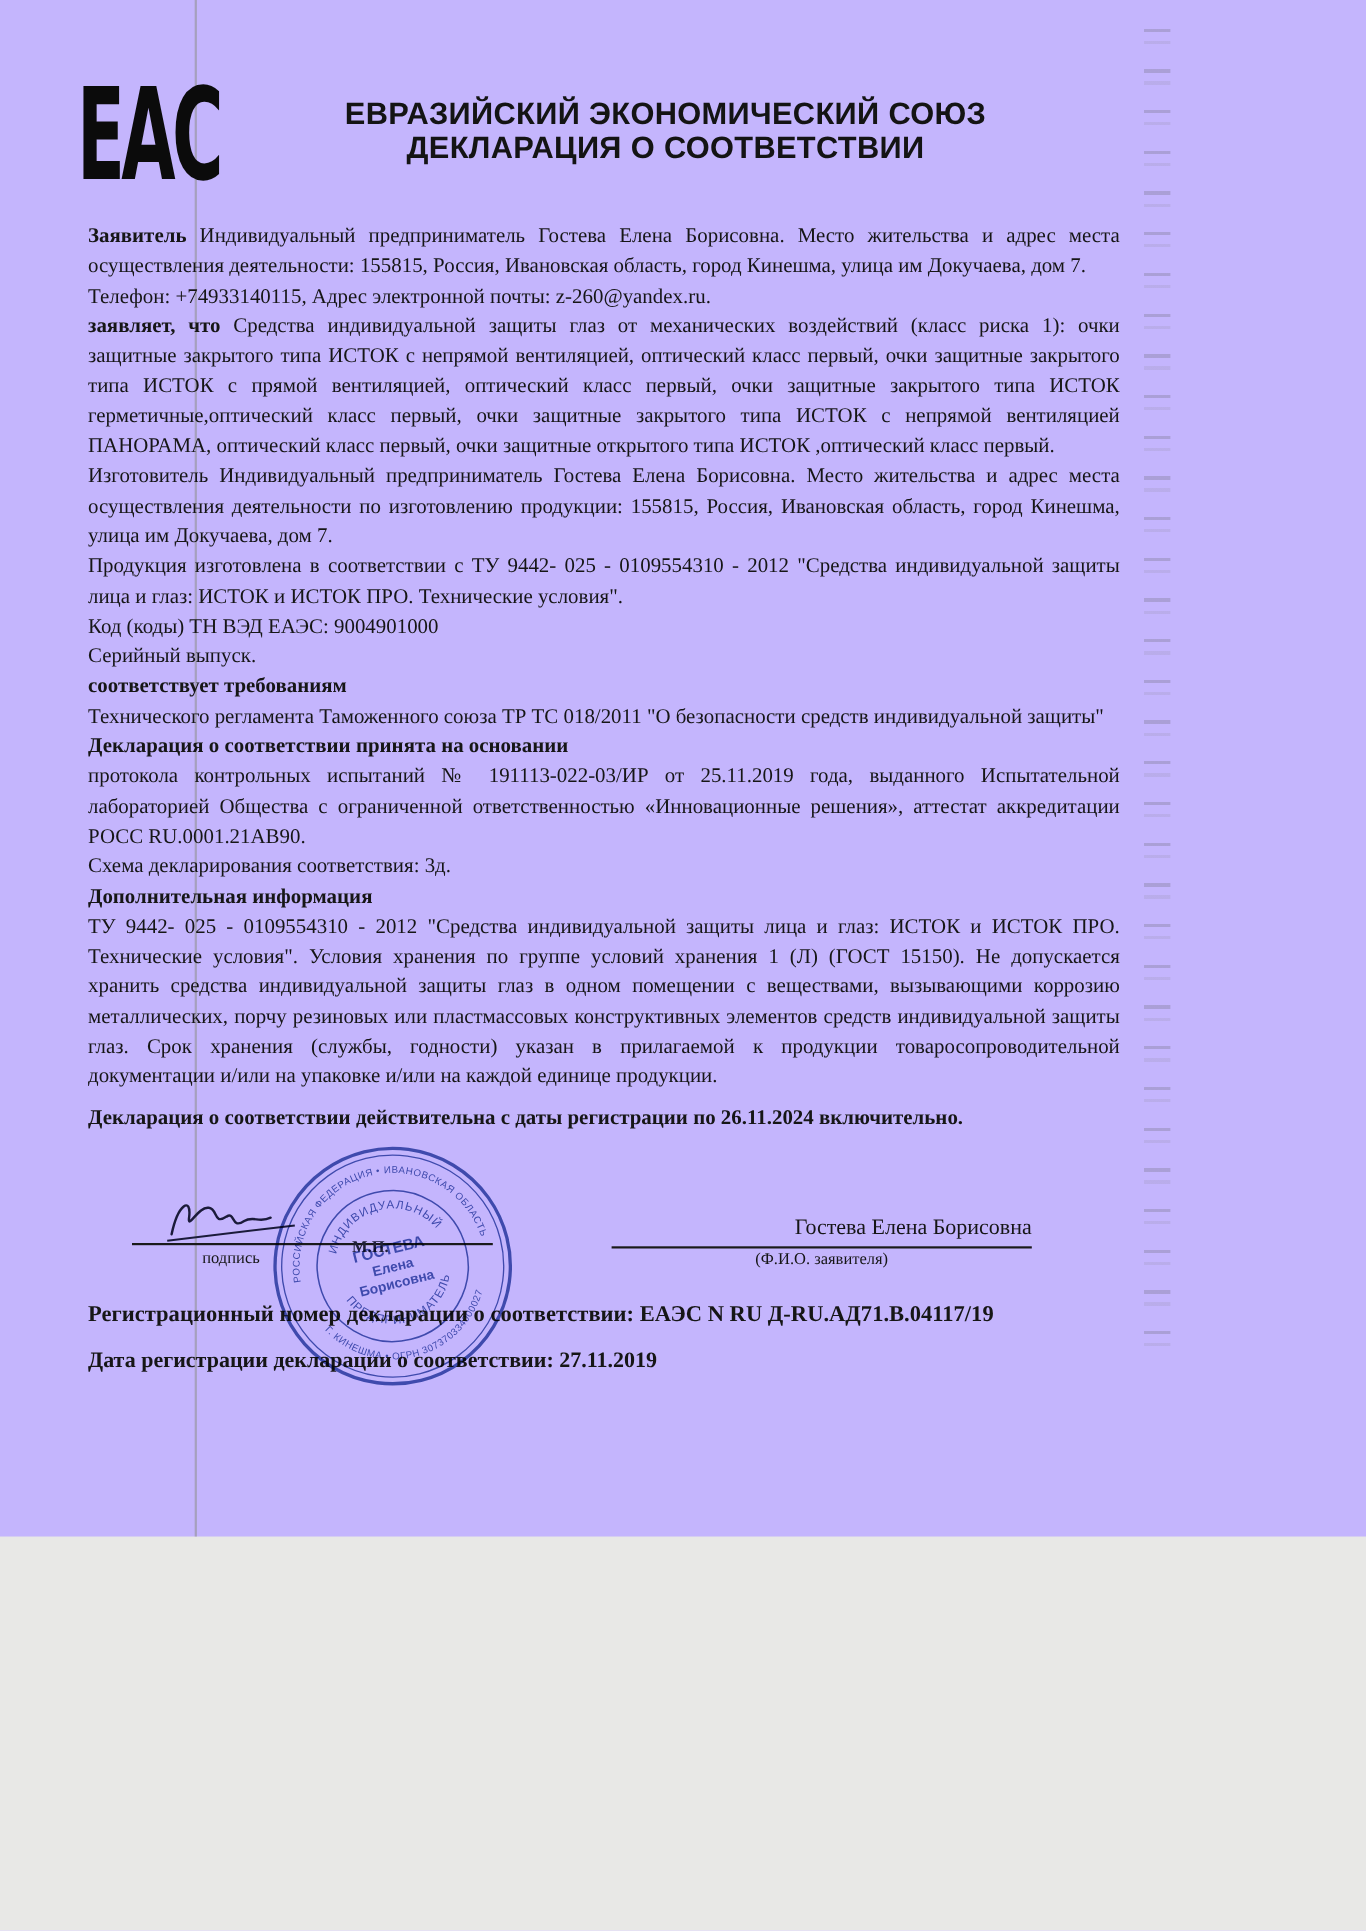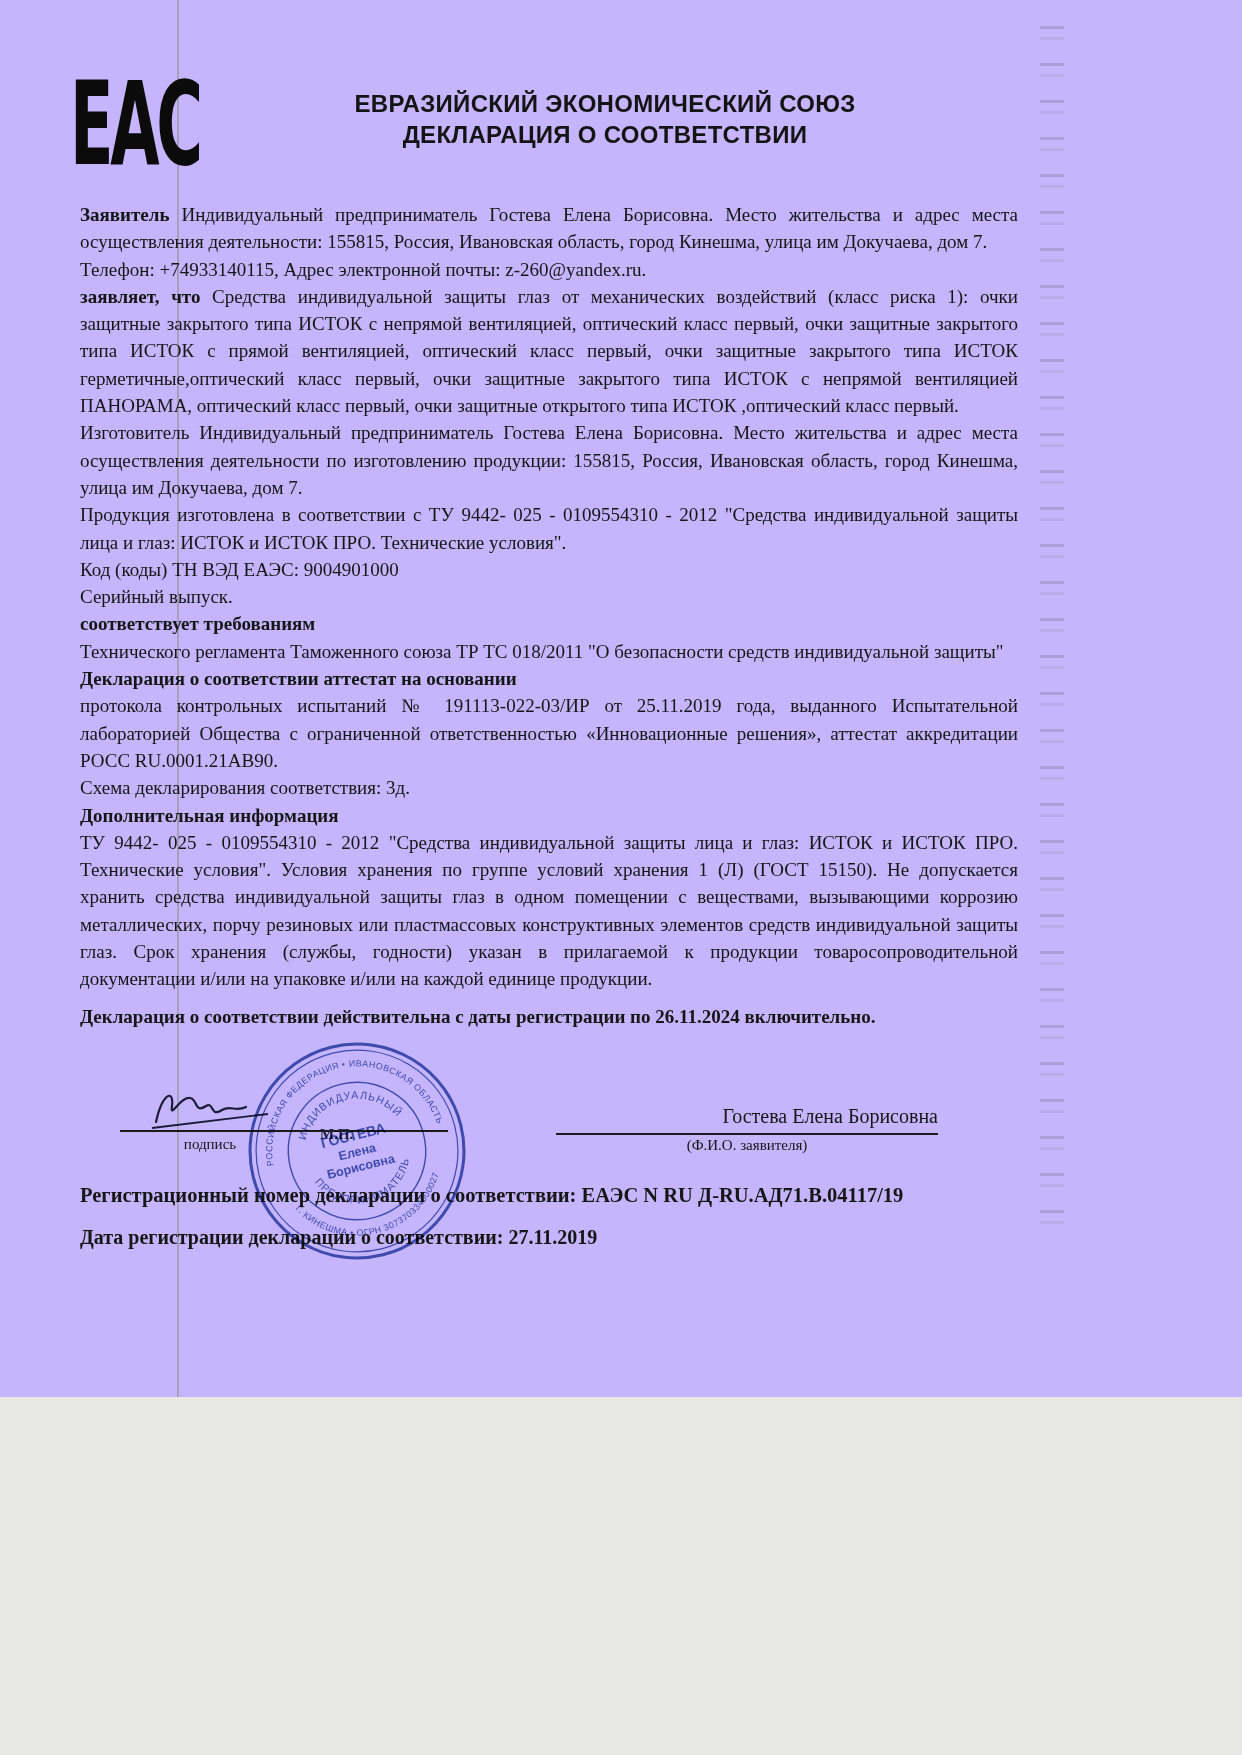--- a/index.html
+++ b/index.html
@@ -22,21 +22,21 @@
     background:#2d4fae;}
   .corner-blob{position:absolute;left:0;top:1729px;width:15px;height:12px;
     background:#1d1d1d;border-radius:0 6px 6px 0;}
   
   .logo{position:absolute;left:70px;top:78px;
     font-family:"DejaVu Sans",sans-serif;font-weight:bold;
     font-size:116px;line-height:92px;letter-spacing:-6px;color:#0b0b0b;
     transform:scaleX(.55);transform-origin:left top;white-space:nowrap;}
   .title{position:absolute;left:180px;top:88px;width:850px;text-align:center;
     font-family:"Liberation Sans",sans-serif;font-weight:bold;
-    font-size:24px;line-height:31px;color:#141414;letter-spacing:.3px;}
+    font-size:28px;line-height:31px;color:#141414;letter-spacing:.3px;}
   
   .doc-body{position:absolute;left:80px;top:201px;width:938px;
     font-size:19px;line-height:27.3px;text-align:justify;}
   .doc-body p{margin:0;}
   .doc-body p.bold{font-weight:bold;}
   .doc-body p.gap-top{margin-top:10px;}
   .lead{font-weight:bold;}
   
   .sig-svg{position:absolute;left:150px;top:1084px;width:130px;height:55px;}
   .sig-line{position:absolute;left:120px;top:1130px;width:328px;height:0;
@@ -79,21 +79,21 @@
   <div class="doc-body">
     <p><span class="lead">Заявитель</span><span> Индивидуальный предприниматель Гостева Елена Борисовна. Место жительства и адрес места осуществления деятельности: 155815, Россия, Ивановская область, город Кинешма, улица им Докучаева, дом 7.</span></p>
     <p>Телефон: +74933140115, Адрес электронной почты: z-260@yandex.ru.</p>
     <p><span class="lead">заявляет, что</span><span> Средства индивидуальной защиты глаз от механических воздействий (класс риска 1): очки защитные закрытого типа ИСТОК с непрямой вентиляцией, оптический класс первый, очки защитные закрытого типа ИСТОК с прямой вентиляцией, оптический класс первый, очки защитные закрытого типа ИСТОК герметичные,оптический класс первый, очки защитные закрытого типа ИСТОК с непрямой вентиляцией ПАНОРАМА, оптический класс первый, очки защитные открытого типа ИСТОК ,оптический класс первый.</span></p>
     <p>Изготовитель Индивидуальный предприниматель Гостева Елена Борисовна. Место жительства и адрес места осуществления деятельности по изготовлению продукции: 155815, Россия, Ивановская область, город Кинешма, улица им Докучаева, дом 7.</p>
     <p>Продукция изготовлена в соответствии с ТУ 9442- 025 - 0109554310 - 2012 "Средства индивидуальной защиты лица и глаз: ИСТОК и ИСТОК ПРО. Технические условия".</p>
     <p>Код (коды) ТН ВЭД ЕАЭС: 9004901000</p>
     <p>Серийный выпуск.</p>
     <p class="bold">соответствует требованиям</p>
     <p>Технического регламента Таможенного союза ТР ТС 018/2011 "О безопасности средств индивидуальной защиты"</p>
-    <p class="bold">Декларация о соответствии аттестат на основании</p>
+    <p class="bold">Декларация о соответствии принята на основании</p>
     <p>протокола контрольных испытаний № 191113-022-03/ИР от 25.11.2019 года, выданного Испытательной лабораторией Общества с ограниченной ответственностью «Инновационные решения», аттестат аккредитации РОСС RU.0001.21АВ90.</p>
     <p>Схема декларирования соответствия: 3д.</p>
     <p class="bold">Дополнительная информация</p>
     <p>ТУ 9442- 025 - 0109554310 - 2012 "Средства индивидуальной защиты лица и глаз: ИСТОК и ИСТОК ПРО. Технические условия". Условия хранения по группе условий хранения 1 (Л) (ГОСТ 15150).  Не допускается хранить средства индивидуальной защиты глаз в одном помещении с веществами, вызывающими коррозию металлических, порчу резиновых или пластмассовых конструктивных элементов средств индивидуальной защиты глаз.  Срок хранения (службы, годности) указан в прилагаемой к продукции товаросопроводительной документации и/или на упаковке и/или на каждой единице продукции.</p>
     <p class="bold gap-top">Декларация о соответствии действительна с даты регистрации по 26.11.2024  включительно.</p>
   </div>
 
   <svg class="sig-svg" viewBox="0 0 130 55" aria-hidden="true">
     <path d="M6 38 C 12 10, 24 4, 22 22 C 20 36, 30 12, 40 14 C 48 15, 44 30, 56 22 C 64 17, 60 34, 72 26 C 80 21, 86 28, 96 23" stroke="#1b1b3a" stroke-width="2.2" fill="none" stroke-linecap="round"></path>
     <path d="M2 44 C 34 40, 70 36, 118 30" stroke="#1b1b3a" stroke-width="1.8" fill="none"></path>

